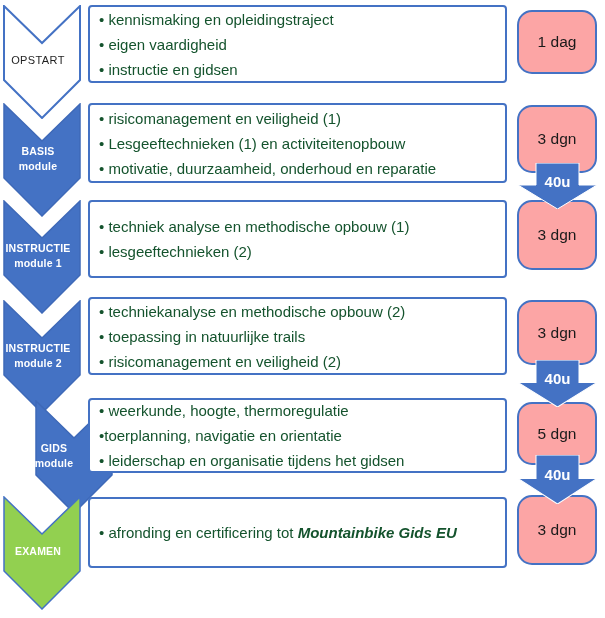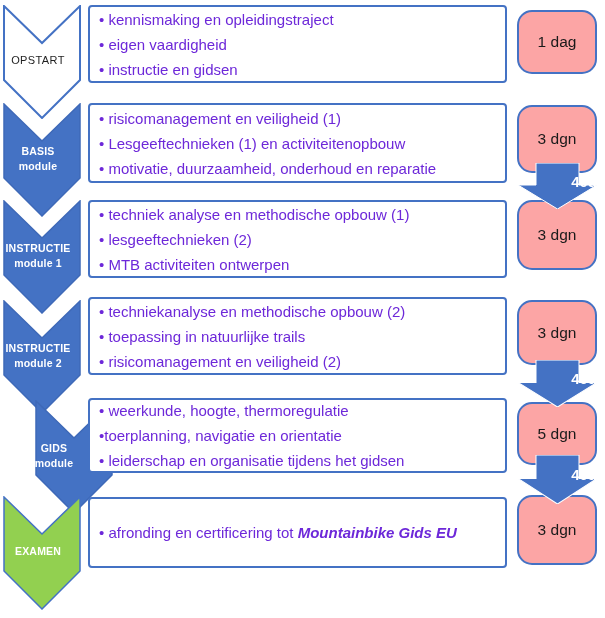--- a/index.html
+++ b/index.html
@@ -29,40 +29,40 @@
 
   
   .topics {
     position:absolute; left:88px; width:419px;
     background:#ffffff; border:2px solid #4472C4; border-radius:4px;
     box-sizing:border-box;
     display:flex; flex-direction:column; justify-content:center;
     padding:1px 6px 1px 9px;
     z-index:1;
   }
-  .bullet { margin:0; font-size:15px; line-height:25px; color:#6d28d9; white-space:nowrap; }
+  .bullet { margin:0; font-size:15px; line-height:25px; color:#14532d; white-space:nowrap; }
   .run-em { font-weight:700; font-style:italic; }
 
   
   .dur {
     position:absolute; left:517px; width:80px;
     background:#fca5a5; border:2px solid #4472C4; border-radius:15px;
     box-sizing:border-box;
     display:flex; align-items:center; justify-content:center;
     font-size:15.5px; color:#1a1a1a;
     z-index:1;
   }
 
   
   .arrow { position:absolute; left:518px; width:79px; z-index:5; }
   .arrow svg { display:block; }
   .arrow-poly { fill:#4472C4; stroke:#ffffff; stroke-width:1; }
   .arrow-label {
     position:absolute; left:0; right:0; top:24%;
-    text-align:right; color:#ffffff;
+    text-align:center; color:#ffffff;
     font-size:15px; font-weight:600; line-height:1;
   }
 </style>
 </head>
 <body>
 
 <div id="diagram">
     <div class="chev chev--outline" style="top: 5px;">
       <svg width="78" height="114" viewBox="-1 -1 78 114">
         <polygon points="0,0 38,37 76,0 76,74 38,112 0,74" class="shape-outline"></polygon>
@@ -107,21 +107,20 @@
         <polygon points="0,0 38,37 76,0 76,74 38,112 0,74" class="shape-filled"></polygon>
       </svg>
       <div class="chev-label">
         <div class="chev-line">INSTRUCTIE</div>
         <div class="chev-line">module 1</div>
       </div>
     </div>
     <div class="topics" style="top: 200px; height: 78px;">
       <p class="bullet"><span>• techniek analyse en methodische opbouw (1)</span></p>
       <p class="bullet"><span>• lesgeeftechnieken (2)</span></p>
-      <p class="bullet"><span>• MTB activiteiten ontwerpen</span></p>
     </div>
     <div class="dur" style="top: 200px; height: 70px;">
       <span>3 dgn</span>
     </div>
     <div class="chev" style="top: 300px;">
       <svg width="78" height="114" viewBox="-1 -1 78 114">
         <polygon points="0,0 38,37 76,0 76,74 38,112 0,74" class="shape-filled"></polygon>
       </svg>
       <div class="chev-label">
         <div class="chev-line">INSTRUCTIE</div>

